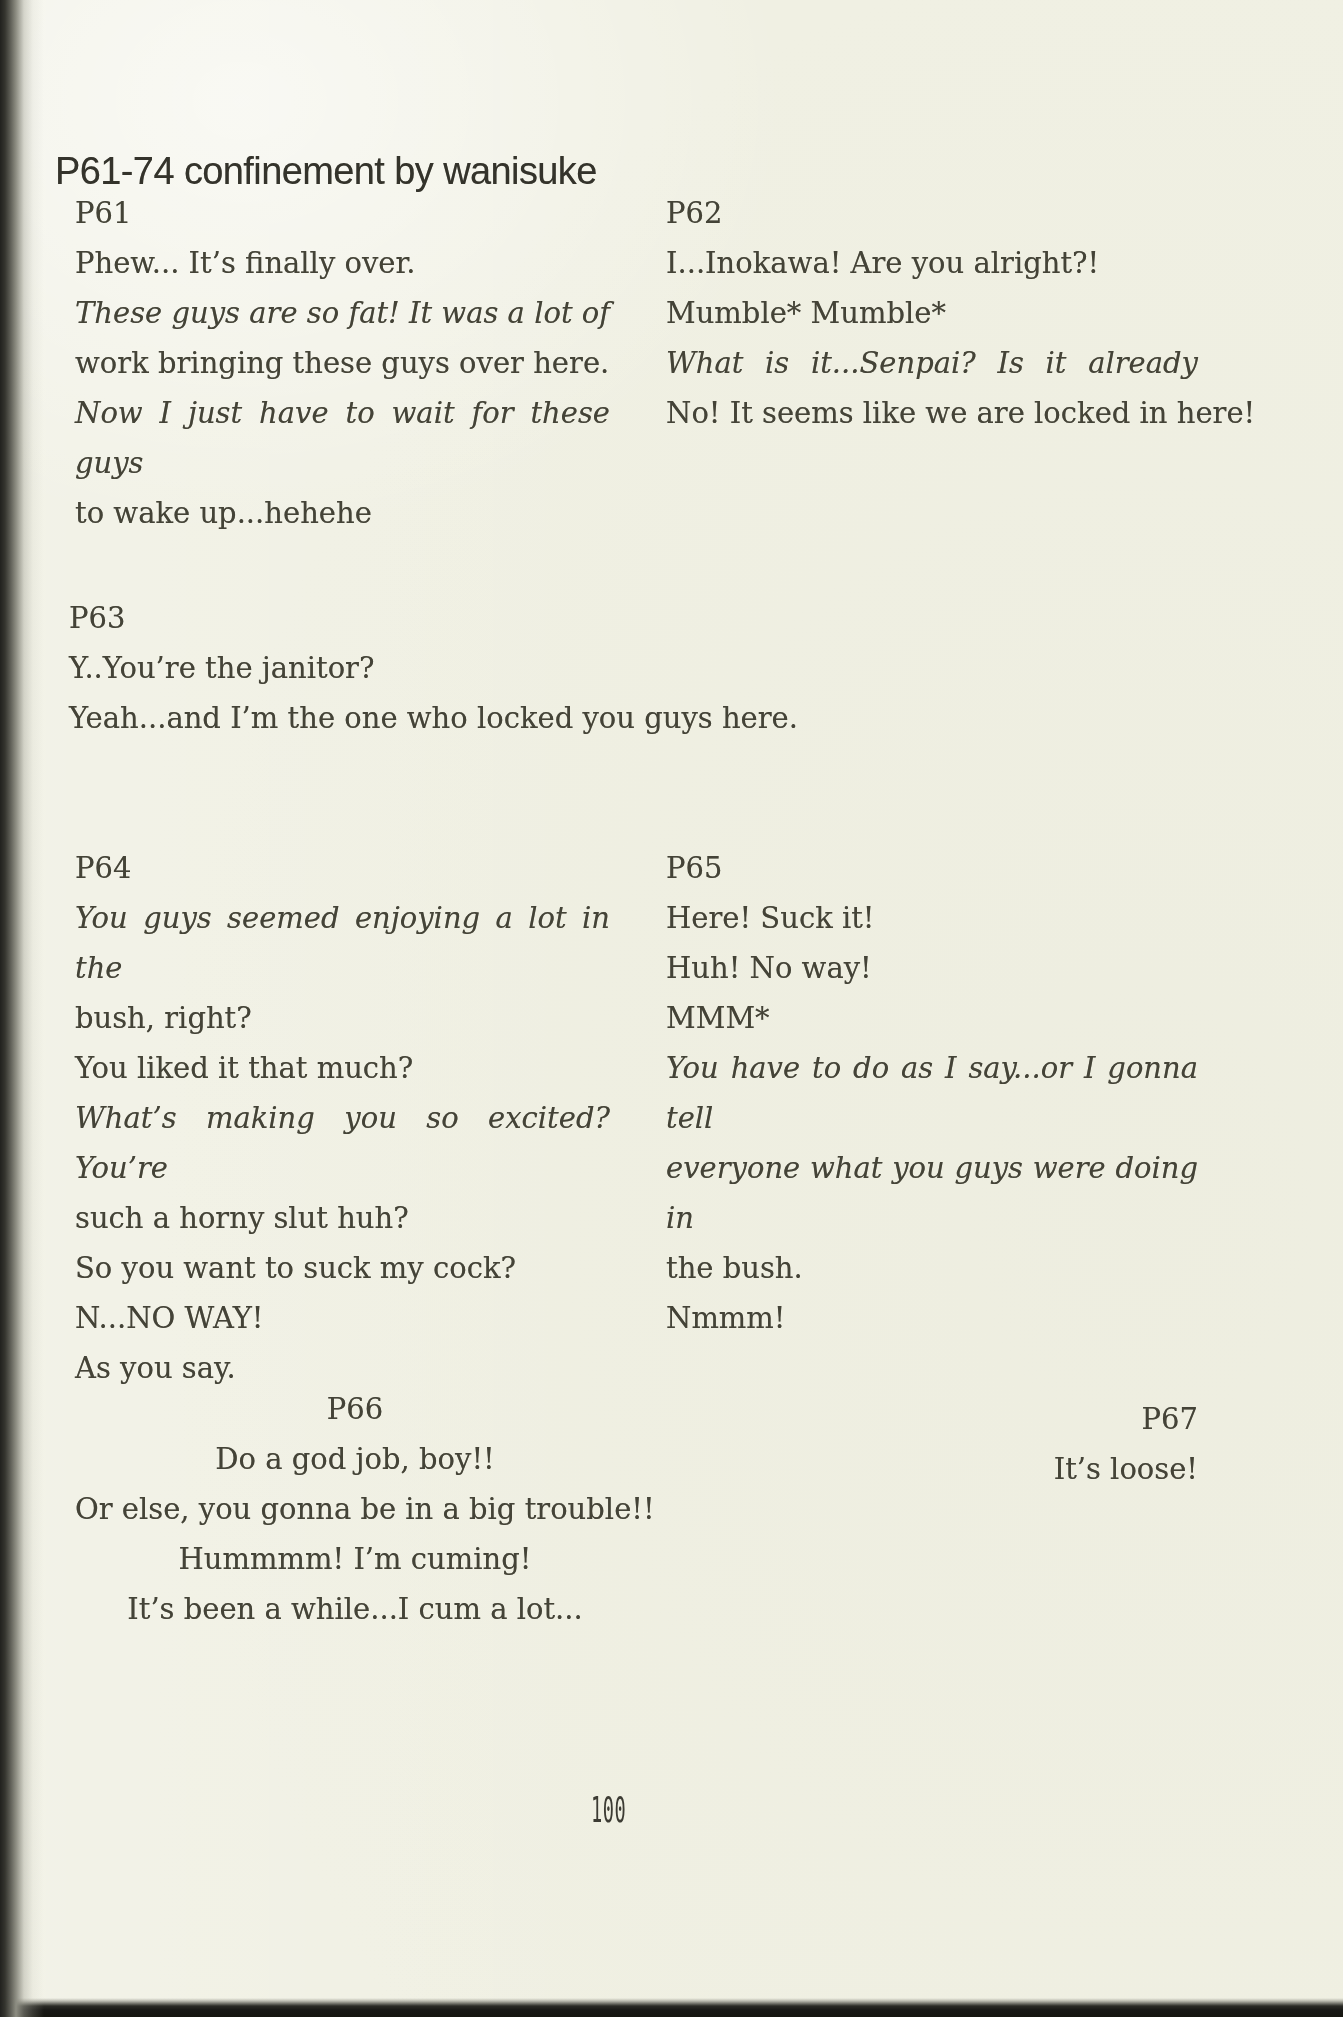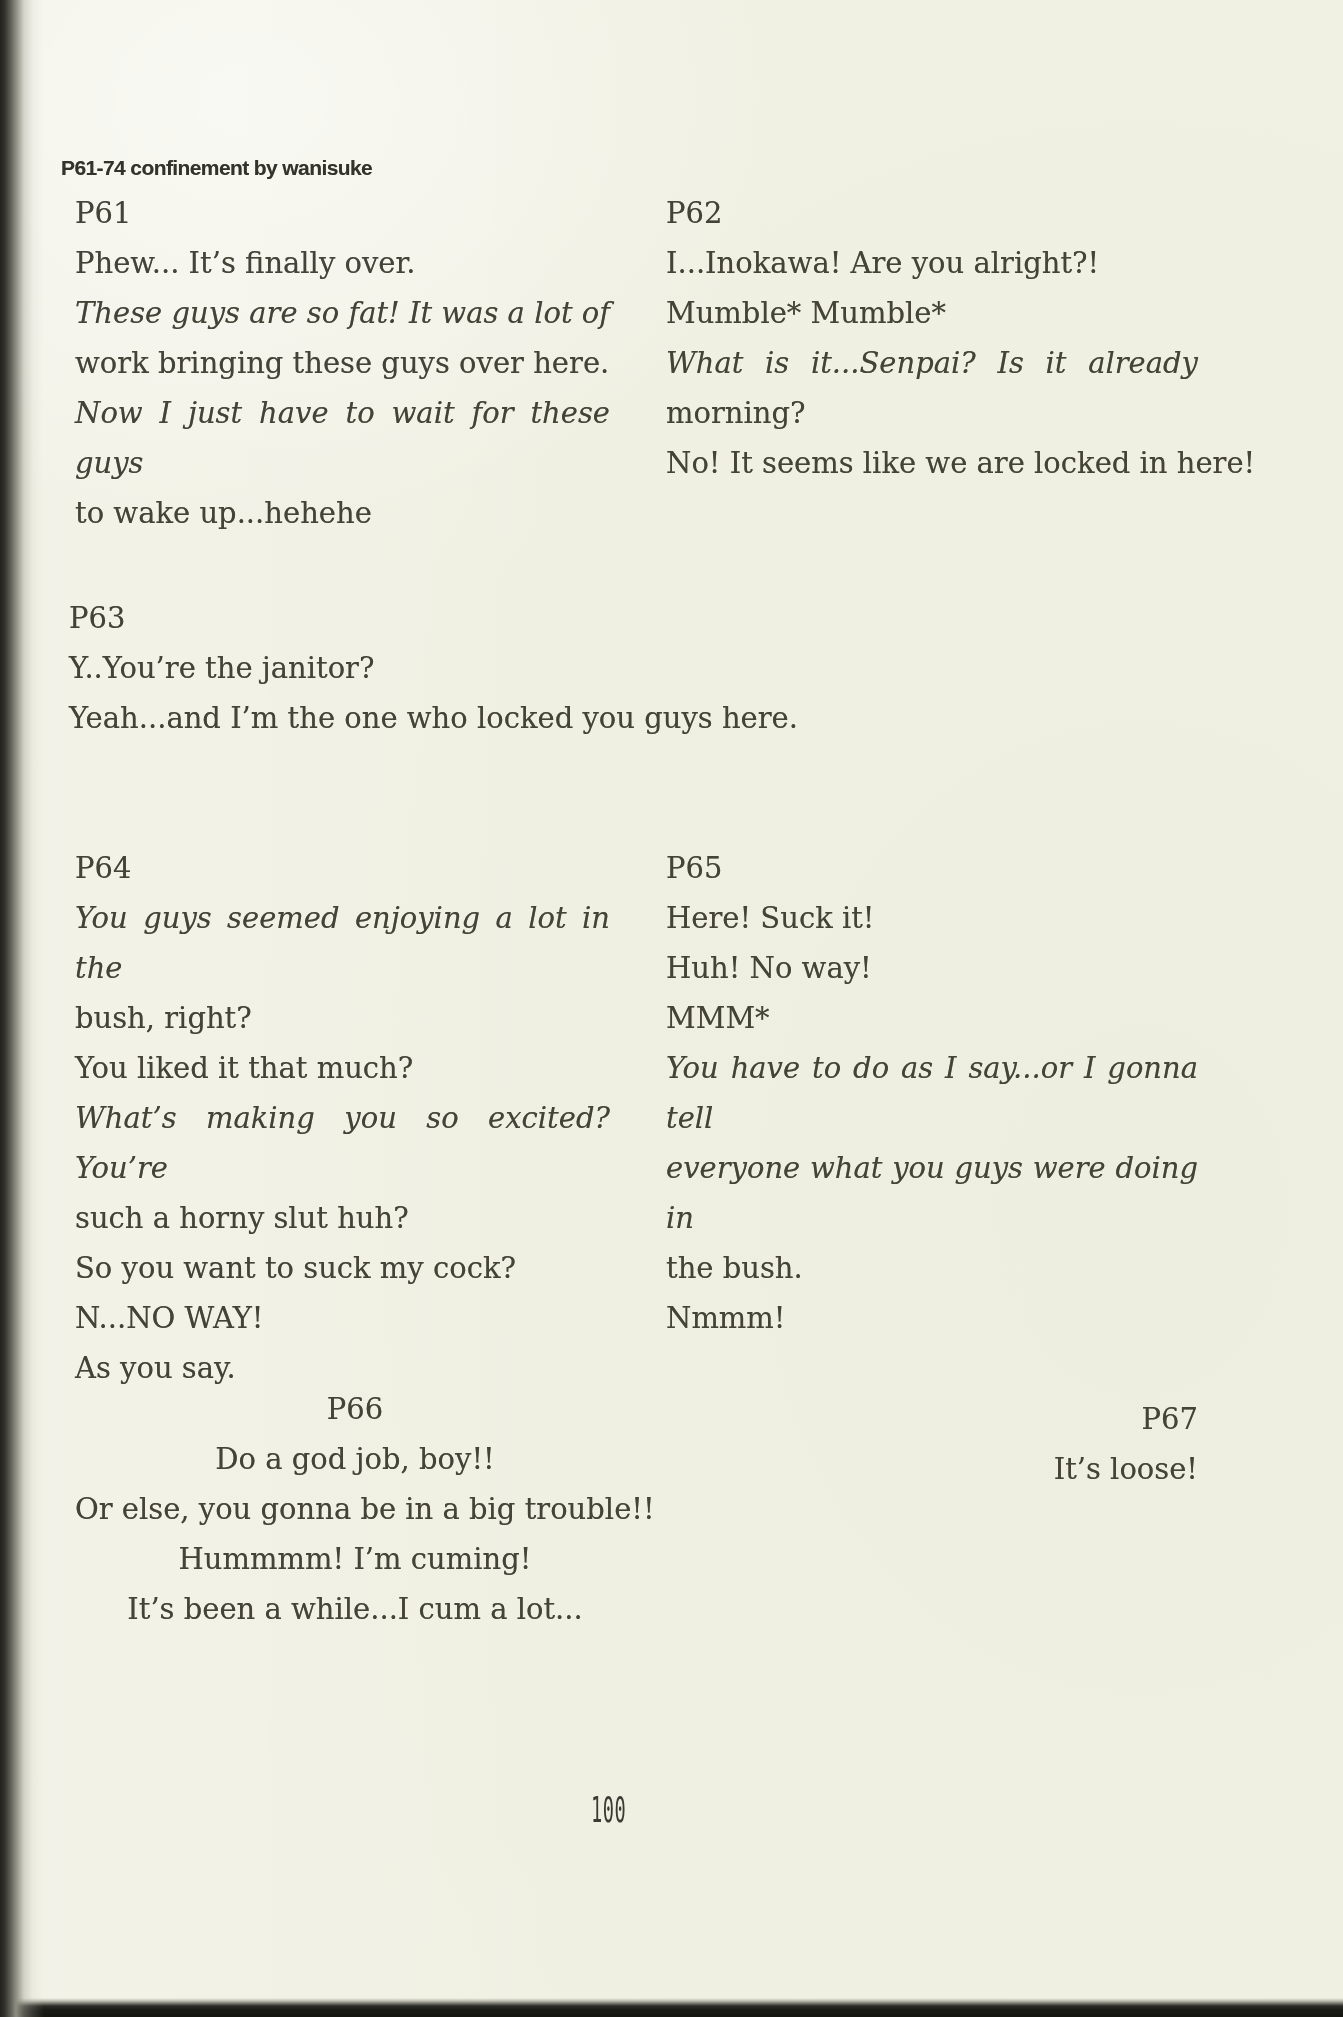--- a/index.html
+++ b/index.html
@@ -16,23 +16,23 @@
   }
   .spine{
     position:absolute;left:0;top:0;bottom:0;width:44px;z-index:3;
     background:linear-gradient(to right,#21211e 0,#35352f 5px,#5b5b53 10px,#8d8d82 16px,rgba(170,170,158,0.45) 24px,rgba(200,200,188,0.18) 33px,rgba(220,220,208,0) 44px);
   }
   .bottom-bar{
     position:absolute;left:0;right:0;bottom:0;height:19px;z-index:2;
     background:linear-gradient(to bottom,rgba(120,120,110,0) 0,rgba(120,120,110,0.45) 3px,#2b2b26 8px,#191916 12px,#15150f 100%);
   }
   .heading{
-    position:absolute;left:55px;top:150px;margin:6px;
-    font-family:"Liberation Sans",sans-serif;font-weight:700;
-    font-size:21px;letter-spacing:-0.6px;color:#34332b;
+    position:absolute;left:55px;top:150px;margin:0;
+    font-family:"Liberation Sans",sans-serif;font-weight:400;
+    font-size:38px;letter-spacing:-0.6px;color:#34332b;
   }
   .block{position:absolute;font-size:29px;line-height:50px;margin-left:20px;}
   .label{white-space:nowrap;}
   .line{white-space:nowrap;}
   .just{white-space:normal;text-align:justify;text-align-last:justify;font-style:italic;}
   .b61{left:55px;top:188px;width:535px;}
   .b62{left:646px;top:188px;width:532px;}
   .b63{left:49px;top:593px;width:770px;}
   .b64{left:55px;top:843px;width:535px;}
   .b65{left:646px;top:843px;width:532px;}
@@ -62,21 +62,20 @@
     <div class="line">work bringing these guys over here.</div>
     <div class="line just">Now I just have to wait for these guys</div>
     <div class="line">to wake up...hehehe</div>
   </section>
 
   <section class="block b62">
     <div class="label">P62</div>
     <div class="line">I...Inokawa! Are you alright?!</div>
     <div class="line">Mumble* Mumble*</div>
     <div class="line just">What is it...Senpai? Is it already</div>
-    <div class="line">morning?</div>
     <div class="line">No! It seems like we are locked in here!</div>
   </section>
 
   <section class="block b63">
     <div class="label">P63</div>
     <div class="line">Y..You’re the janitor?</div>
     <div class="line">Yeah...and I’m the one who locked you guys here.</div>
   </section>
 
   <section class="block b64">

